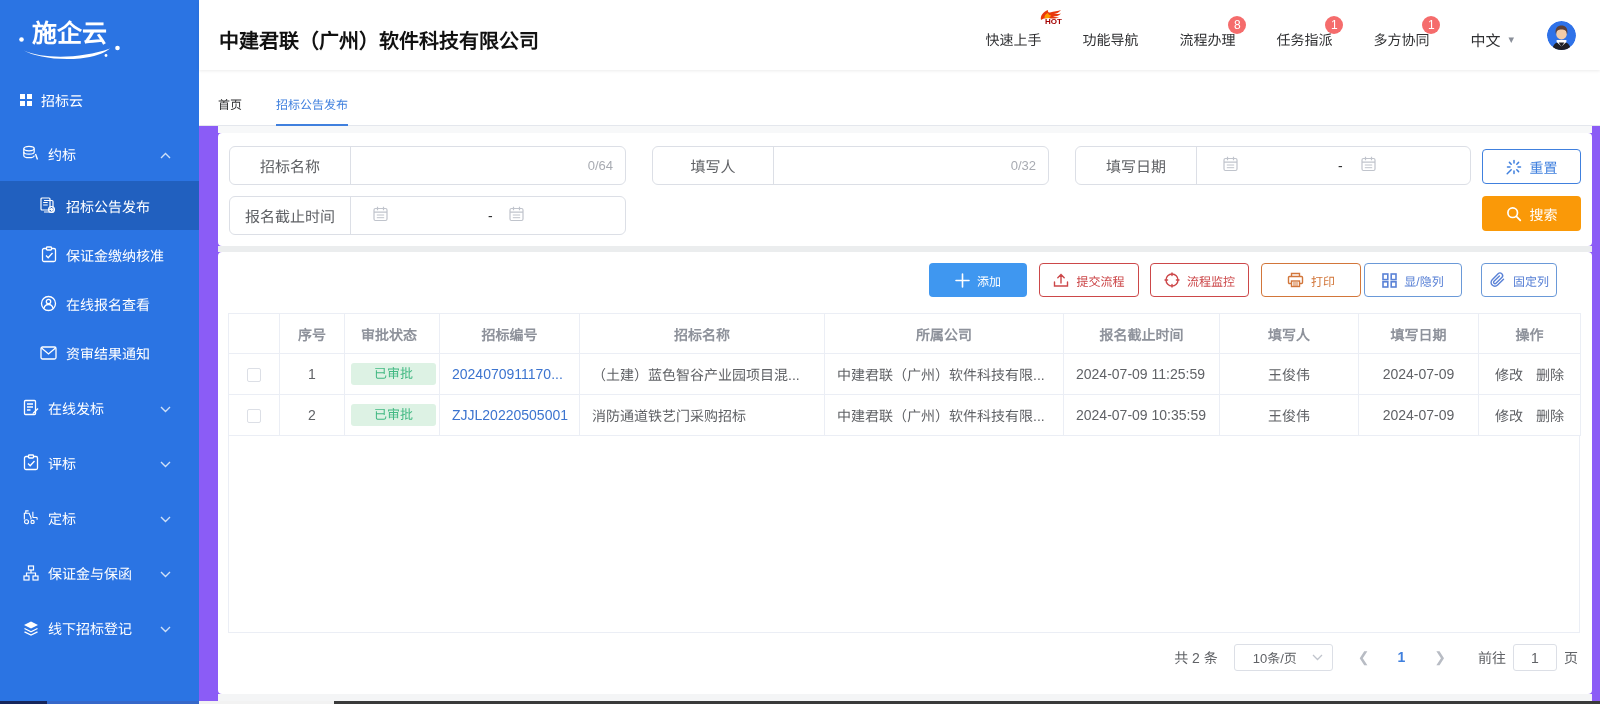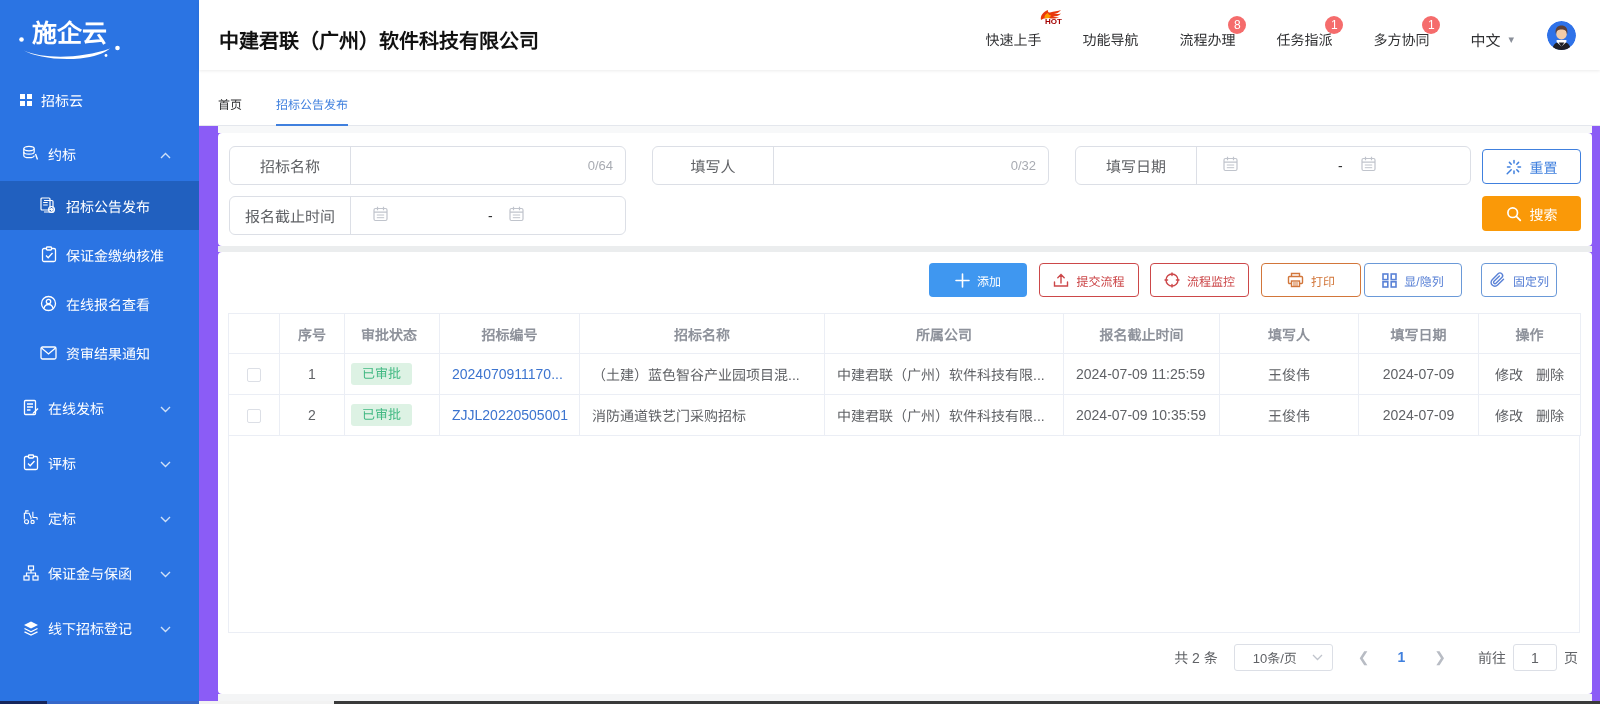--- a/index.html
+++ b/index.html
@@ -64,21 +64,21 @@
   .abtn.red { border:1px solid #cc4749; color:#cc4749; }
   .abtn.orange { border:1px solid #d2763a; color:#d2763a; }
   .abtn.blue { border:1px solid #6a99d8; color:#5a82d6; }
 
   table.grid { position:absolute; left:10px; top:61px; border-collapse:collapse; table-layout:fixed; width:1352px; }
   table.grid th, table.grid td { border:1px solid #ebeef5; font-size:14px; overflow:hidden; white-space:nowrap; padding:0 12px; }
   table.grid th { height:40px; color:#8e929b; font-weight:700; text-align:center; }
   table.grid td { height:41px; color:#606266; }
   .tc { text-align:center !important; }
   .link { color:#3c74cf; }
-  .tag { display:inline-block; background:#ddf2e4; color:#42b983; font-size:13px; line-height:14px; padding:4px 11px; border-radius:3px; }
+  .tag { display:inline-block; background:#ddf2e4; color:#42b983; font-size:13px; line-height:14px; padding:4px 23px; border-radius:3px; }
   .cb { display:inline-block; width:14px; height:14px; border:1px solid #dcdfe6; border-radius:2px; background:#fff; vertical-align:middle; }
   .ops { color:#c0c4cc; }
   .emptybox { position:absolute; left:10px; top:183px; width:1352px; height:198px; border-left:1px solid #ebeef5; border-right:1px solid #ebeef5; border-bottom:1px solid #ebeef5; }
 
   .pager { position:absolute; left:0; top:382px; width:100%; height:46px; display:flex; align-items:center; justify-content:flex-end; font-size:14px; color:#606266; }
   .psel { width:99px; height:27px; border:1px solid #dcdfe6; border-radius:3px; display:flex; align-items:center; font-size:13px; color:#606266; margin-left:16px; }
   .pnum { color:#4080de; font-weight:700; }
   .parrow { color:#b8bcc4; font-size:14px; }
   .pinput { width:44px; height:27px; border:1px solid #dcdfe6; border-radius:3px; text-align:center; line-height:27px; font-size:14px; color:#606266; }
 

